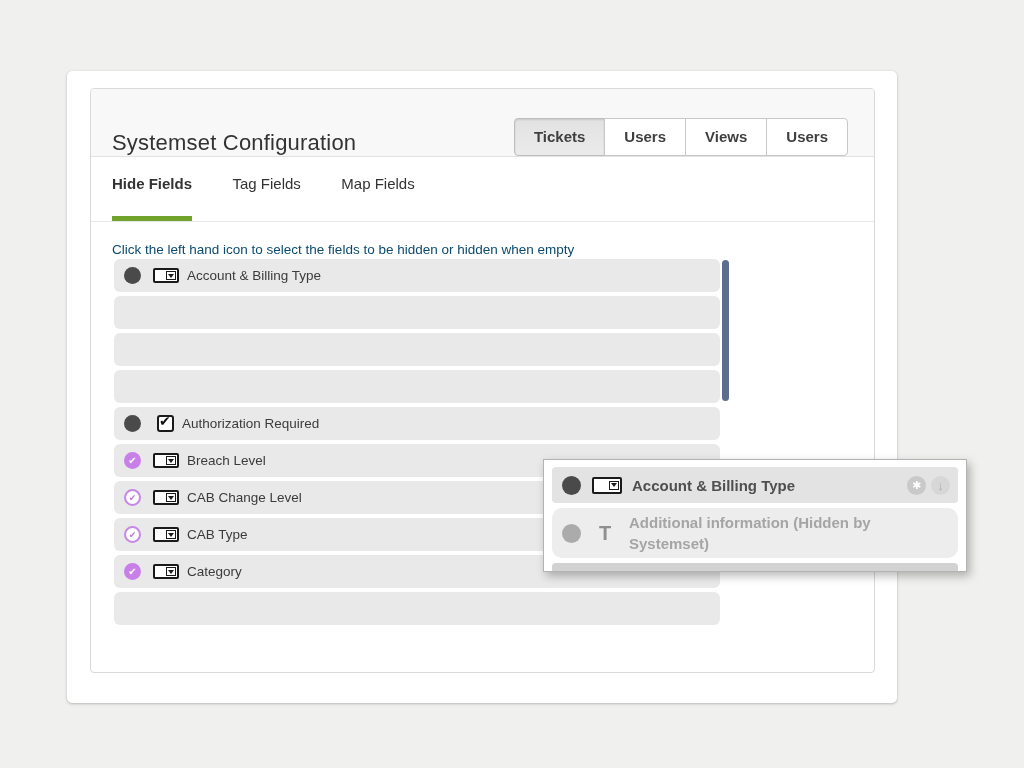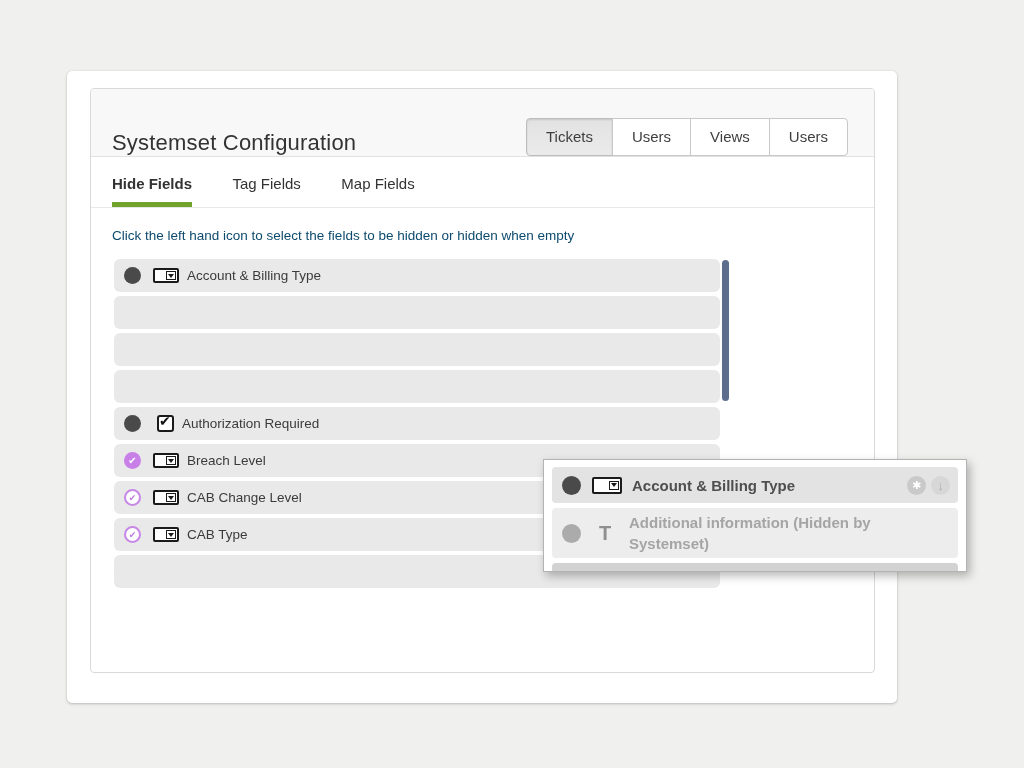--- a/index.html
+++ b/index.html
@@ -14,31 +14,31 @@
     box-shadow:0 1px 3px rgba(0,0,0,.22), 0 0 1px rgba(0,0,0,.12); }
 
   
   #inner-card { position:absolute; left:23px; top:17px; width:785px; height:585px;
     background:#fff; border:1px solid #d9d9d9; border-radius:4px; overflow:hidden; }
 
   .config-header { height:68px; background:#f8f8f8; border-bottom:1px solid #e2e2e2;
     display:flex; align-items:flex-end; justify-content:space-between; padding:0 26px 0 21px; }
   .page-title { font-size:22px; color:#333; letter-spacing:.2px; }
 
-  .tab-group { display:inline-flex; }
+  .tab-group { display:inline-flex;font-weight:bold; }
   .tab { height:38px; line-height:36px; padding:0 19px; font-size:15px; color:#3f3f3f;
     background:#fff; border:1px solid #c8c8c8; margin-left:-1px; cursor:pointer; }
   .tab:first-child { border-radius:4px 0 0 4px; margin-left:0; }
   .tab:last-child { border-radius:0 4px 4px 0; }
   .tab.active { background:linear-gradient(#e2e2e2,#ebebeb); border-color:#bdbdbd;
     box-shadow:inset 0 1px 2px rgba(0,0,0,.12); }
 
   
   .subtab-bar { padding:18px 0 0 21px; border-bottom:1px solid #e8e8e8; }
-  .subtab { display:inline-block; margin-right:36px; padding-bottom:10px;
+  .subtab { display:inline-block; margin-right:36px; padding-bottom:24px;
     font-size:15px; color:#333; cursor:pointer; }
   .subtab.active { font-weight:bold; border-bottom:5px solid #71a32c; }
 
   .instruction { margin:20px 0 0 21px; font-size:13.5px; color:#0c4a6e; }
 
   
   .field-list { position:absolute; left:23px; top:170px; width:606px; }
   .frow { height:33px; margin-bottom:4px; background:#e9e9e9; border-radius:6px;
     display:flex; align-items:center; padding-left:10px; }
   .frow-label { font-size:13.5px; color:#3b3b3b; margin-left:8px; }
@@ -90,21 +90,21 @@
   .prow-a .icon-select { width:30px; height:17px; }
   .prow-a-label { font-size:15px; font-weight:bold; color:#4f4f4f; margin-left:10px; }
   .prow-a-actions { margin-left:auto; display:flex; gap:5px; }
   .badge { width:19px; height:19px; border-radius:50%;
     display:flex; align-items:center; justify-content:center; }
   .badge.required { background:#c9c9c9; }
   .badge.required::after { content:"\2731"; color:#fff; font-size:11px; }
   .badge.movedown { background:#d7d7d7; }
   .badge.movedown::after { content:"\2193"; color:#aeaeae; font-size:13px; font-weight:bold; }
 
-  .prow-b { margin-top:5px; height:50px; background:#ededed; border-radius:4px;
+  .prow-b { margin-top:5px; height:50px; background:#ededed; border-radius:10px;
     display:flex; align-items:center; padding:0 10px; }
   .prow-b .st { width:19px; height:19px; margin-right:11px; }
   .prow-b .icon-text { color:#8f8f8f; font-size:20px; }
   .prow-b-label { width:250px; font-size:15px; font-weight:bold; color:#a5a5a5;
     line-height:21px; margin-left:11px; }
 
   .prow-c { margin-top:5px; height:20px; background:#d2d2d2; border-radius:4px; }
 </style>
 </head>
 <body>
@@ -171,20 +171,27 @@
         </div>
 
         <div class="frow">
           <span class="st hidden-when-empty"></span>
           <span class="icon-select">
               <span class="dd"></span>
             </span>
           <span class="frow-label">CAB Type</span>
         </div>
 
+        <div class="frow">
+          <span class="st hidden"></span>
+          <span class="icon-select">
+              <span class="dd"></span>
+            </span>
+          <span class="frow-label">Category</span>
+        </div>
 
         <div class="frow"></div>
       </div>
 
       <div class="list-scrollbar"></div>
     </div>
   </div>
 
 
   <div id="drag-panel">

